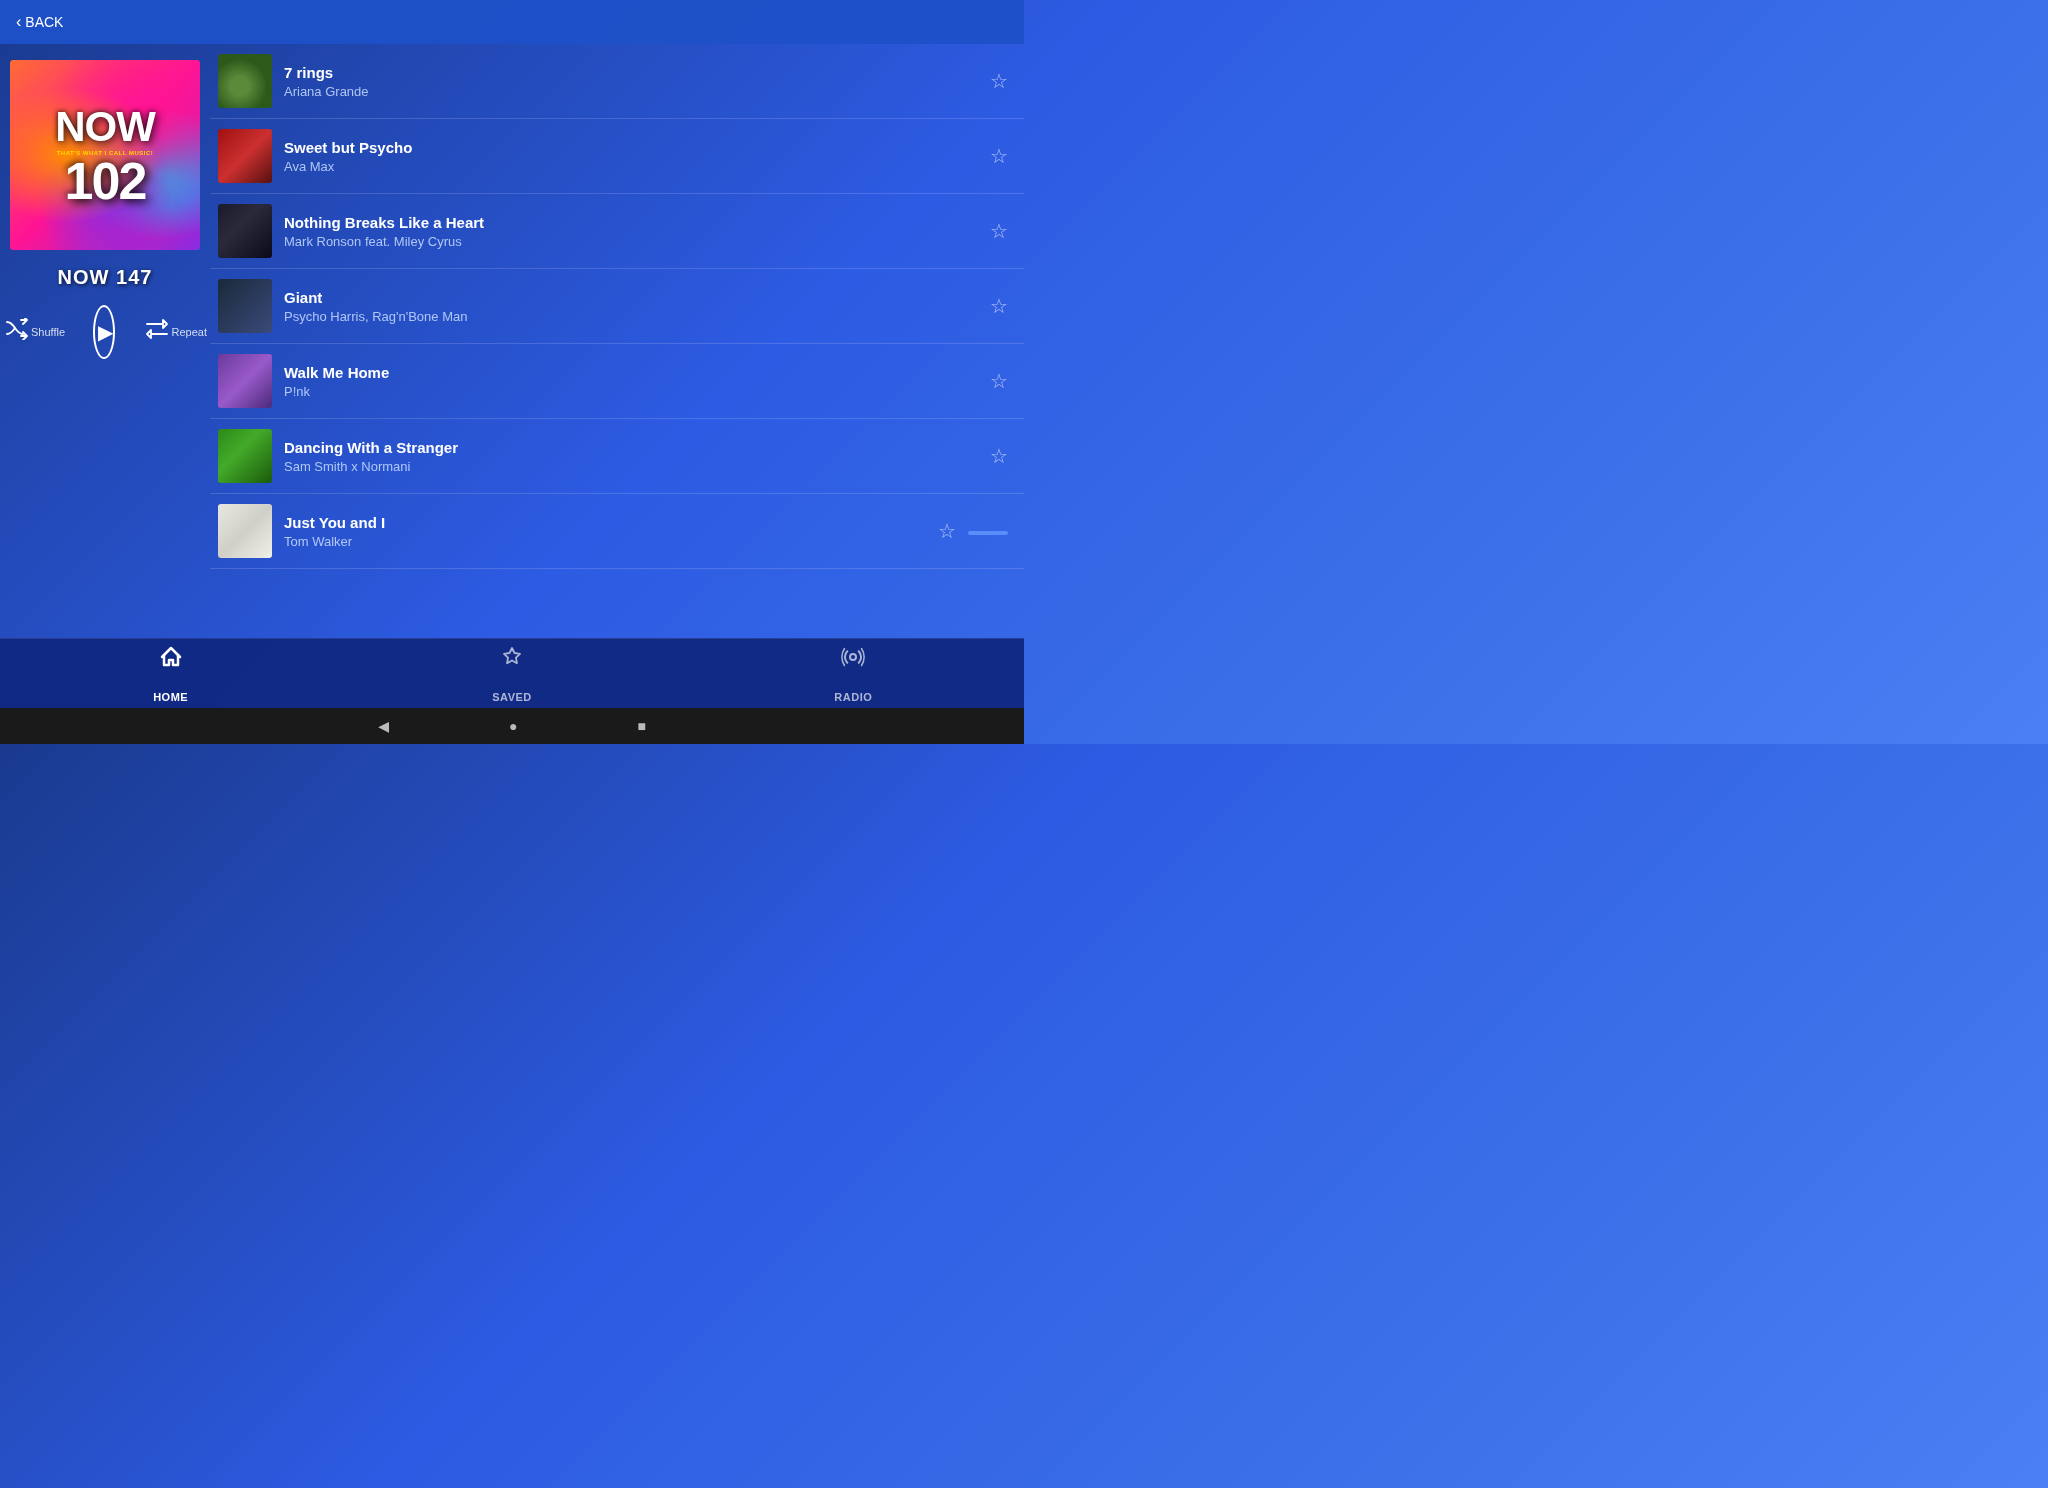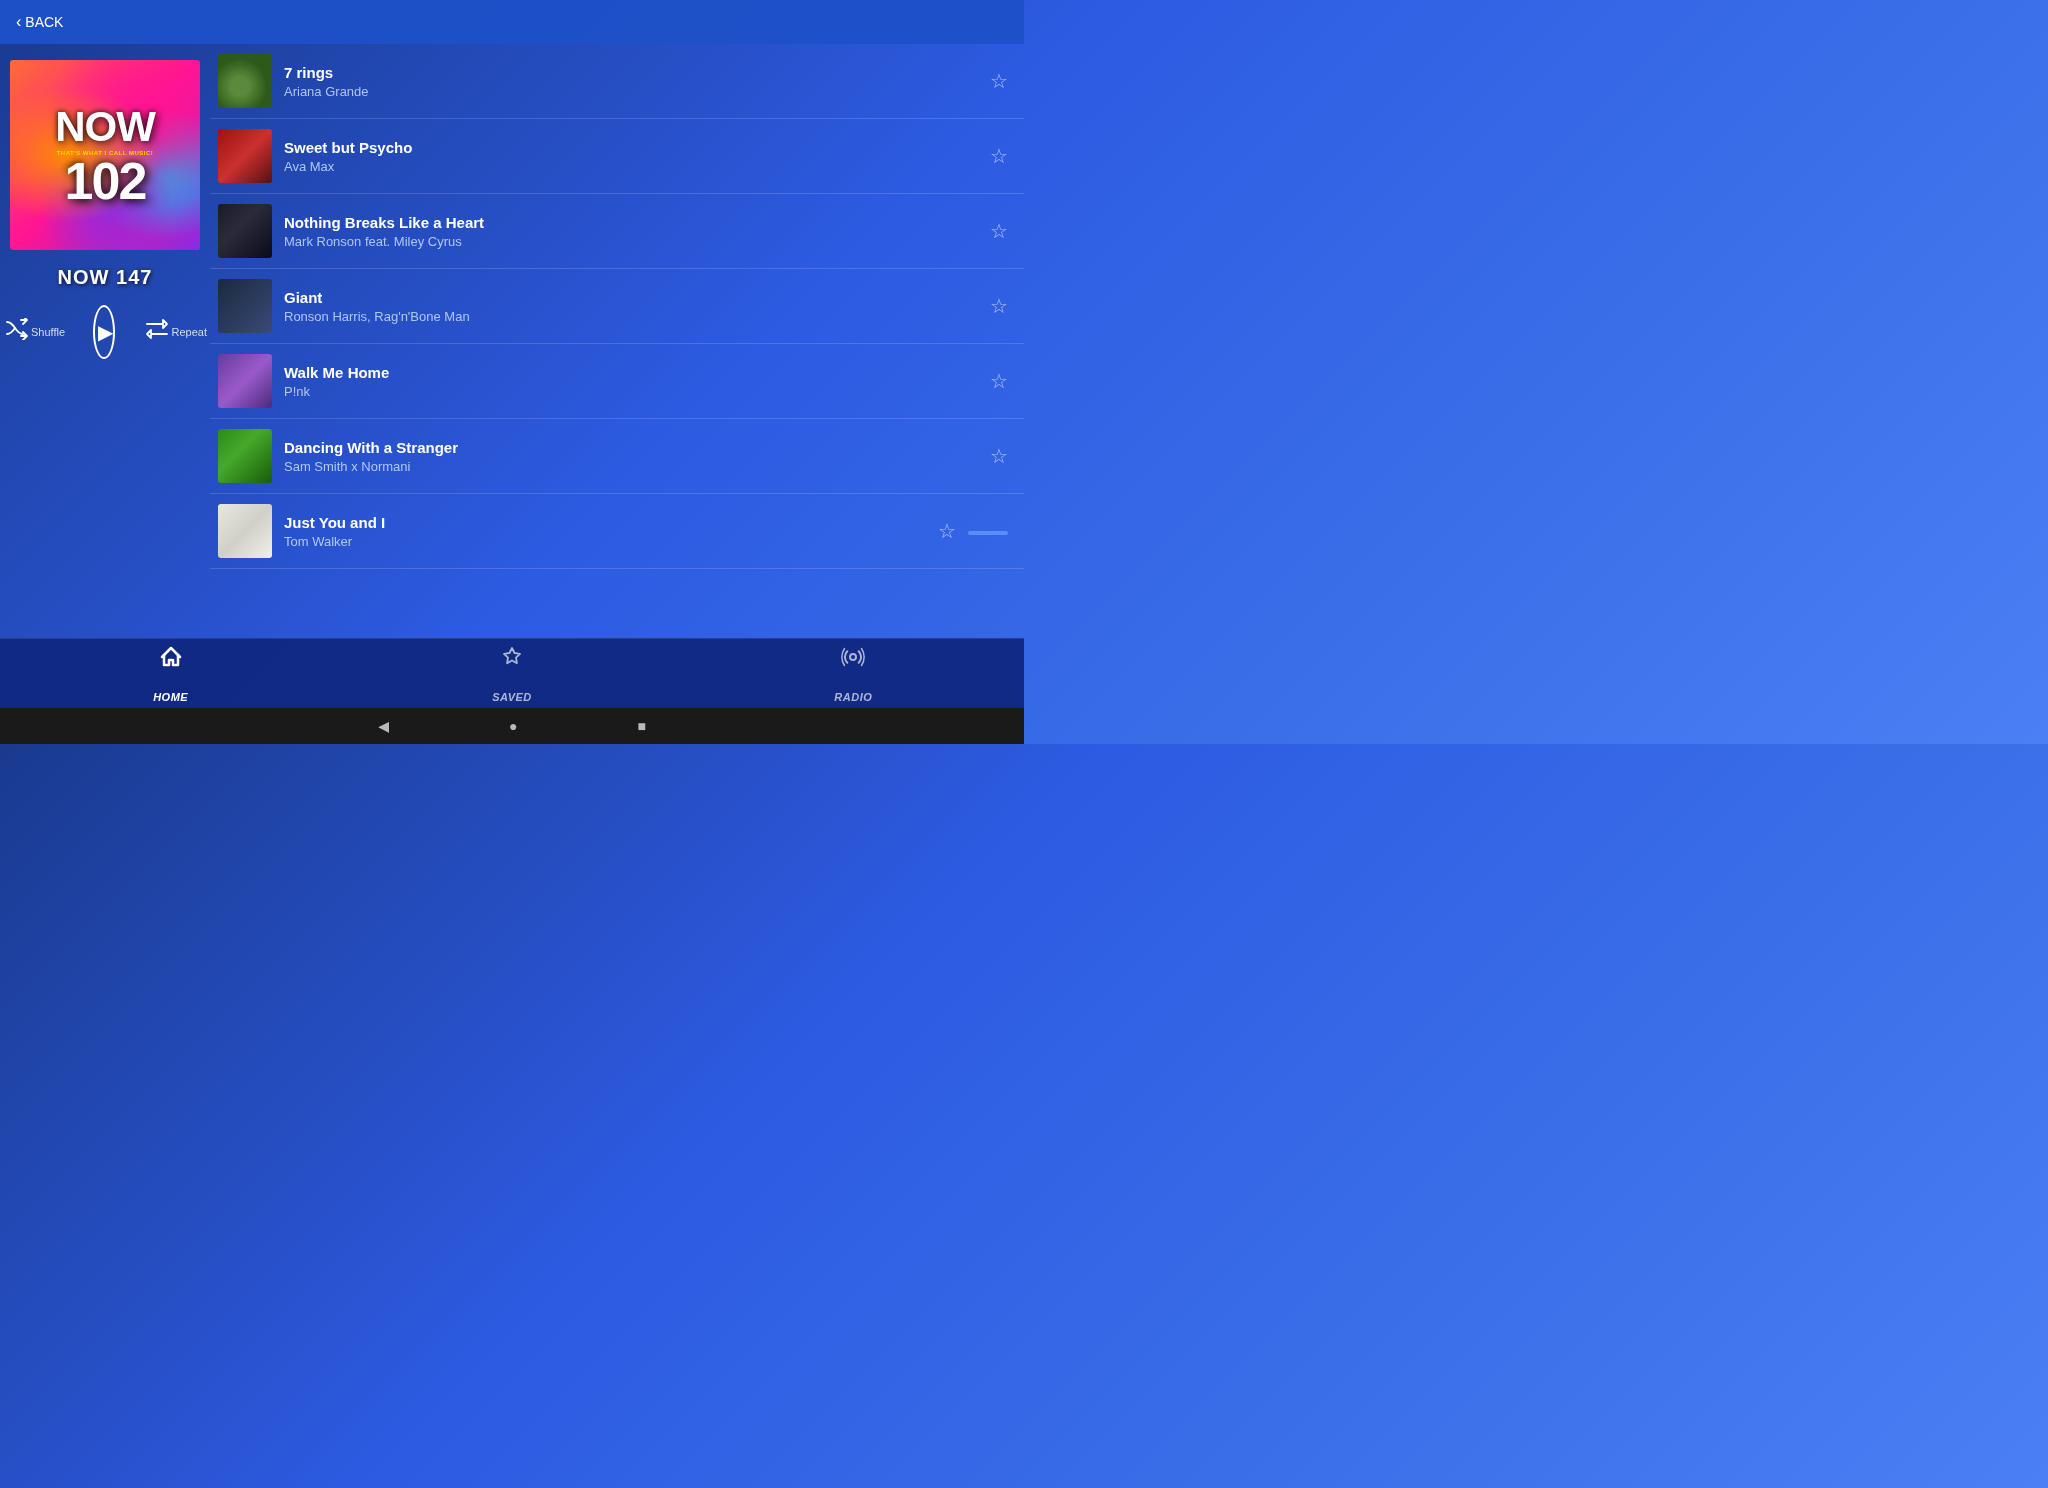--- a/index.html
+++ b/index.html
@@ -246,21 +246,20 @@
 
     .nav-item {
       flex: 1;
       display: flex;
       flex-direction: column;
       align-items: center;
       justify-content: flex-start;
       gap: 16px;
       cursor: pointer;
       padding: 8px 0;
-      font-style: italic;
     }
 
     .nav-icon {
       font-size: 22px;
       color: rgba(255,255,255,0.65);
     }
 
     .nav-label {
       font-size: 11px;
       font-weight: 600;
@@ -424,21 +423,21 @@
       <div class="track-artist">Mark Ronson feat. Miley Cyrus</div>
     </div>
     <span class="star-btn">☆</span>
   </div>
       <div class="track-item">
     <div class="track-thumb">
       <div class="track-thumb-art thumb-art-4"></div>
     </div>
     <div class="track-info">
       <div class="track-name">Giant</div>
-      <div class="track-artist">Ronson Harris, Rag'n'Bone Man</div>
+      <div class="track-artist">Psycho Harris, Rag'n'Bone Man</div>
     </div>
     <span class="star-btn">☆</span>
   </div>
       <div class="track-item">
     <div class="track-thumb">
       <div class="track-thumb-art thumb-art-5"></div>
     </div>
     <div class="track-info">
       <div class="track-name">Walk Me Home</div>
       <div class="track-artist">P!nk</div>

